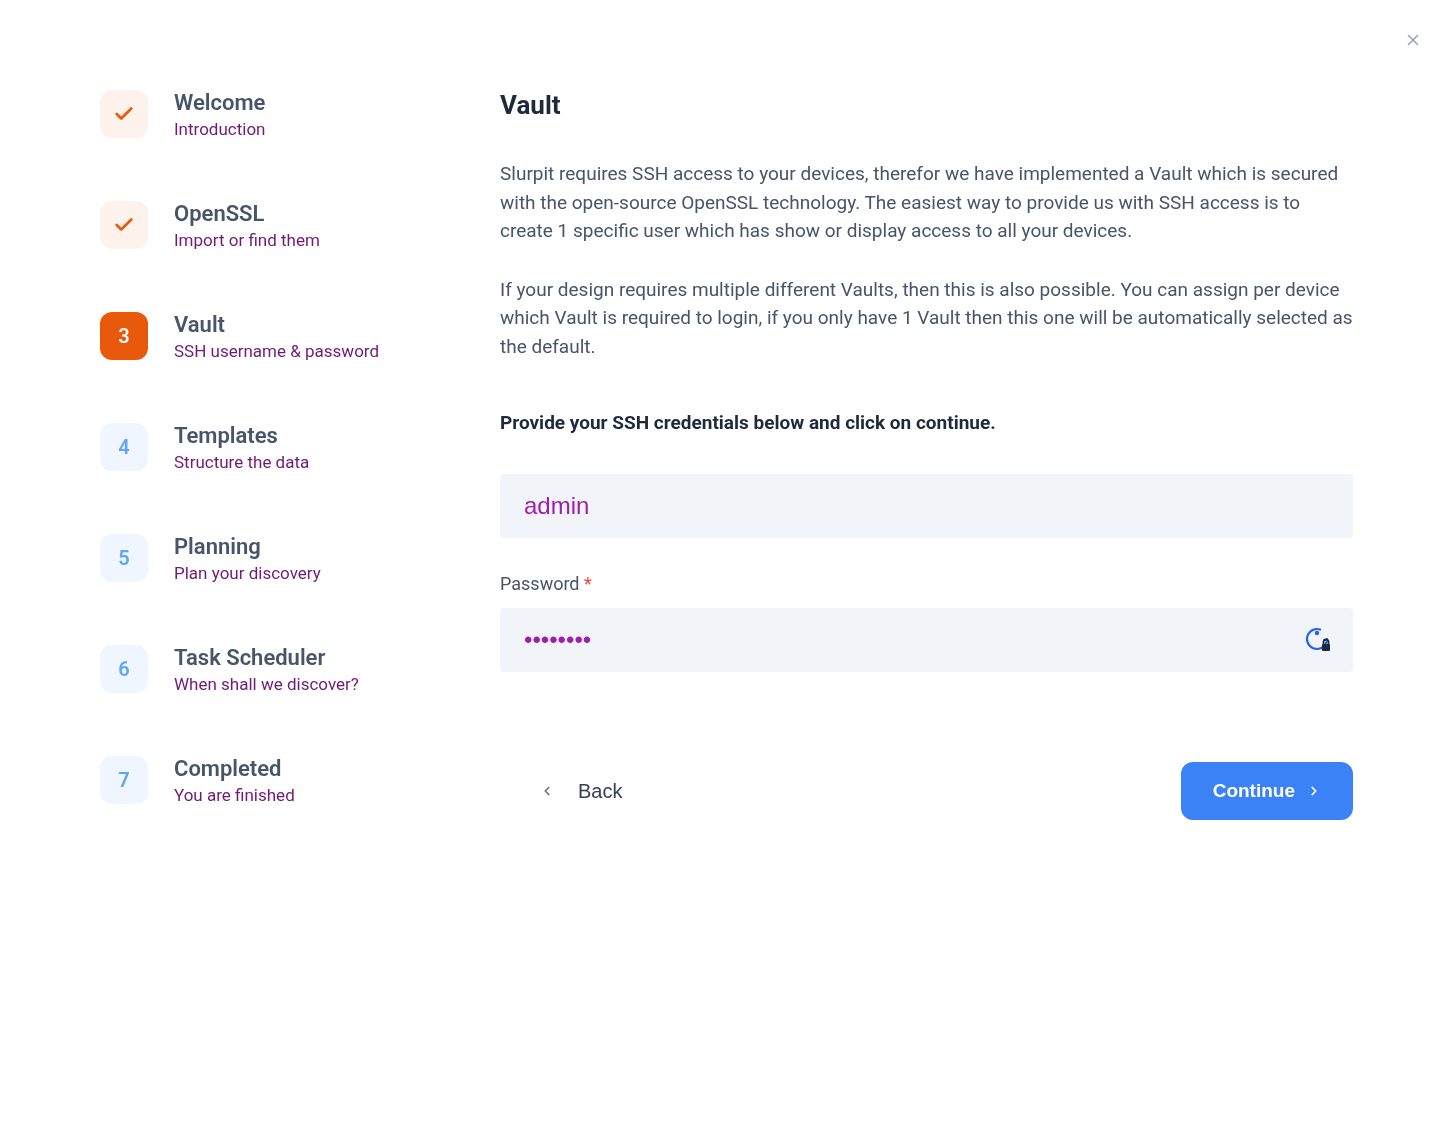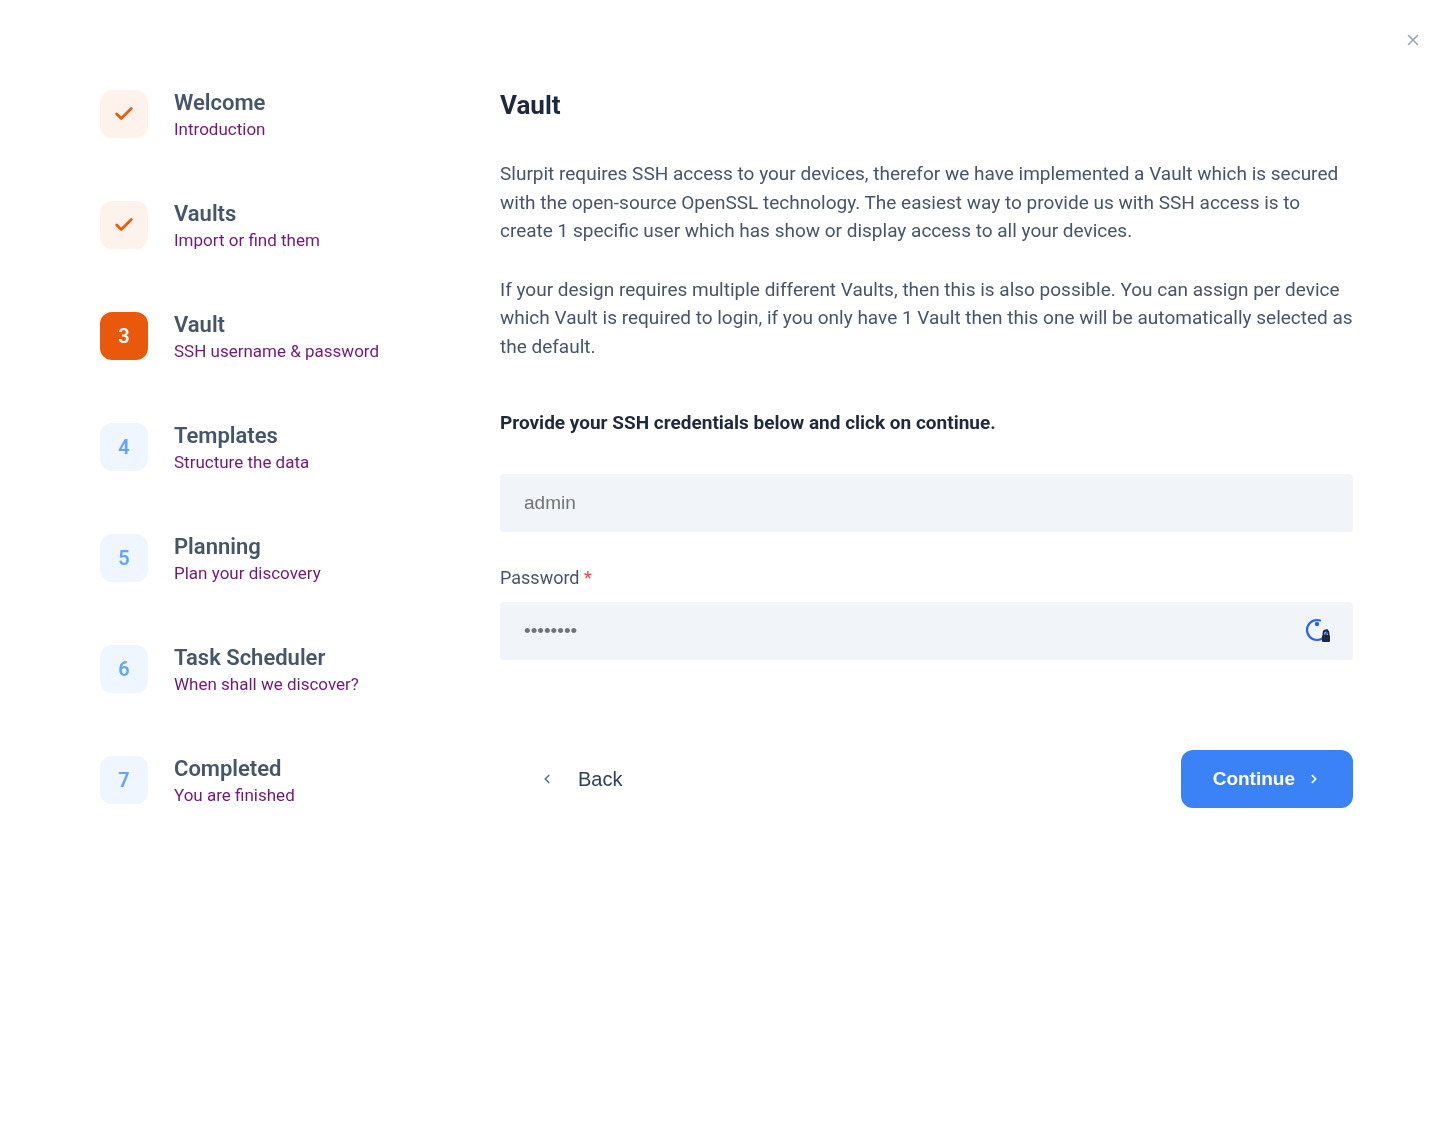--- a/index.html
+++ b/index.html
@@ -125,22 +125,22 @@
     }
     .field-input-wrap {
       position: relative;
     }
     .field-input {
       width: 100%;
       background: #f1f5f9;
       border: none;
       border-radius: 4px;
       padding: 18px 24px;
-      font-size: 19px;
-      color: #737373;
+      font-size: 24px;
+      color: #a21caf;
       outline: none;
     }
     .field-input::placeholder {
       color: #64748b;
     }
     .password-icon {
       position: absolute;
       right: 22px;
       top: 50%;
       transform: translateY(-50%);
@@ -215,21 +215,21 @@
       </div>
     </div>
 
     <div class="step-item">
       <div class="step-badge completed">
         <svg viewBox="0 0 24 24" fill="none" stroke-linecap="round" stroke-linejoin="round">
           <polyline points="20 6 9 17 4 12"></polyline>
         </svg>
       </div>
       <div class="step-text">
-        <div class="step-title">Vaults</div>
+        <div class="step-title">OpenSSL</div>
         <div class="step-subtitle">Import or find them</div>
       </div>
     </div>
 
     <div class="step-item">
       <div class="step-badge active">3</div>
       <div class="step-text">
         <div class="step-title">Vault</div>
         <div class="step-subtitle">SSH username &amp; password</div>
       </div>

